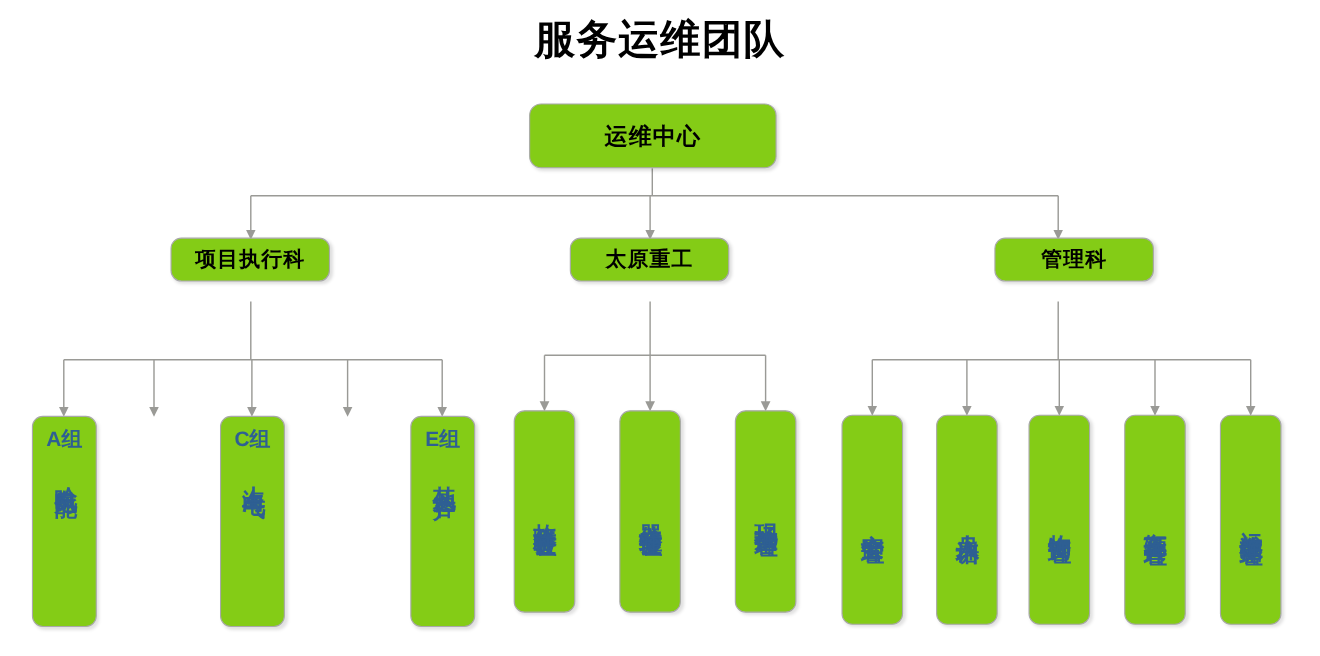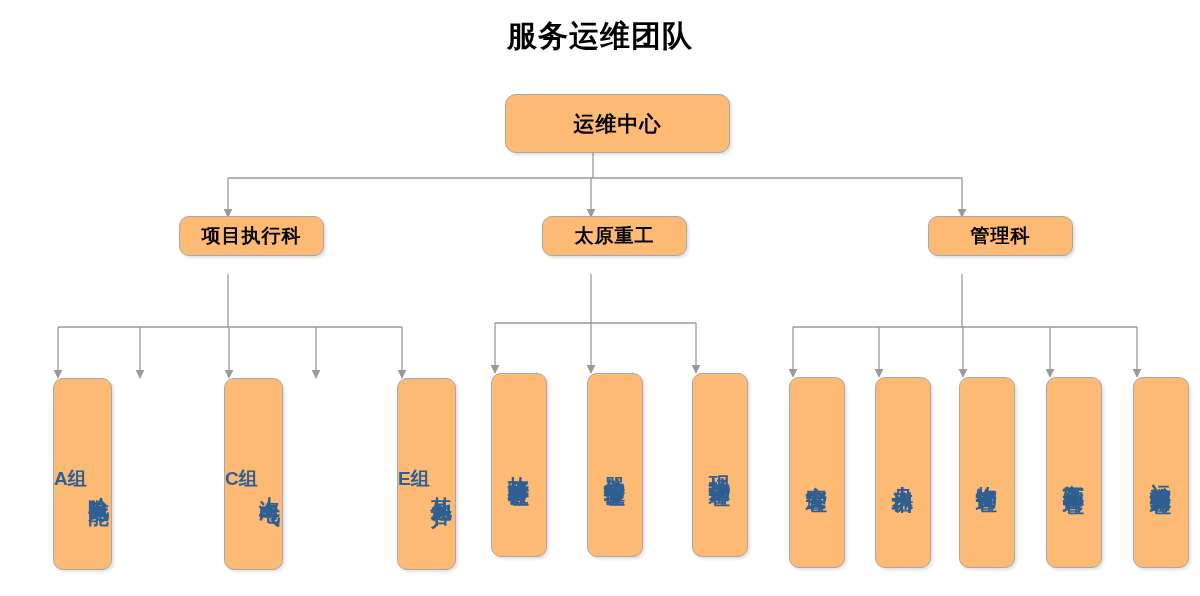--- a/index.html
+++ b/index.html
@@ -16,46 +16,45 @@
     height: 596px;
     background: #ffffff;
   }
 
   
   .chart-title {
     position: absolute;
     left: 0; top: 14px;
     width: 1200px;
     text-align: center;
-    font-size: 30px;
+    font-size: 37px;
     font-weight: bold;
     color: #000000;
     letter-spacing: 1px;
     line-height: 44px;
   }
 
   
   #connectors {
     position: absolute;
     left: 0; top: 0;
     width: 1200px; height: 596px;
     pointer-events: none;
   }
 
   
   .node {
     position: absolute;
-    background: #fdba74;
+    background: #84cc16;
     border: 1px solid #a8a8a8;
     border-radius: 9px;
     box-shadow: 2px 2px 3px rgba(0,0,0,0.13);
     display: flex;
     align-items: center;
     justify-content: center;
-    margin-left: 24px;
   }
 
   
   .node.level1 {
     left: 481px; top: 94px;
     width: 225px; height: 59px;
     border-radius: 11px;
   }
   .node.level1 .node-label {
     font-size: 21px;
@@ -75,21 +74,21 @@
     letter-spacing: 1px;
   }
   #node-dept-0 { left: 155px; top: 216px; }
   #node-dept-1 { left: 518px; top: 216px; }
   #node-dept-2 { left: 904px; top: 216px; }
 
   
   .node.leaf {
     border: 1px solid #a8a8a8;
     border-radius: 10px;
-    flex-direction: row;
+    flex-direction: column;
     align-items: center;
     box-shadow: 2px 2px 3px rgba(0,0,0,0.12);
   }
 
   
   .node.leaf.group {
     width: 59px;
     top: 378px;
     height: 192px;
     justify-content: flex-start;

